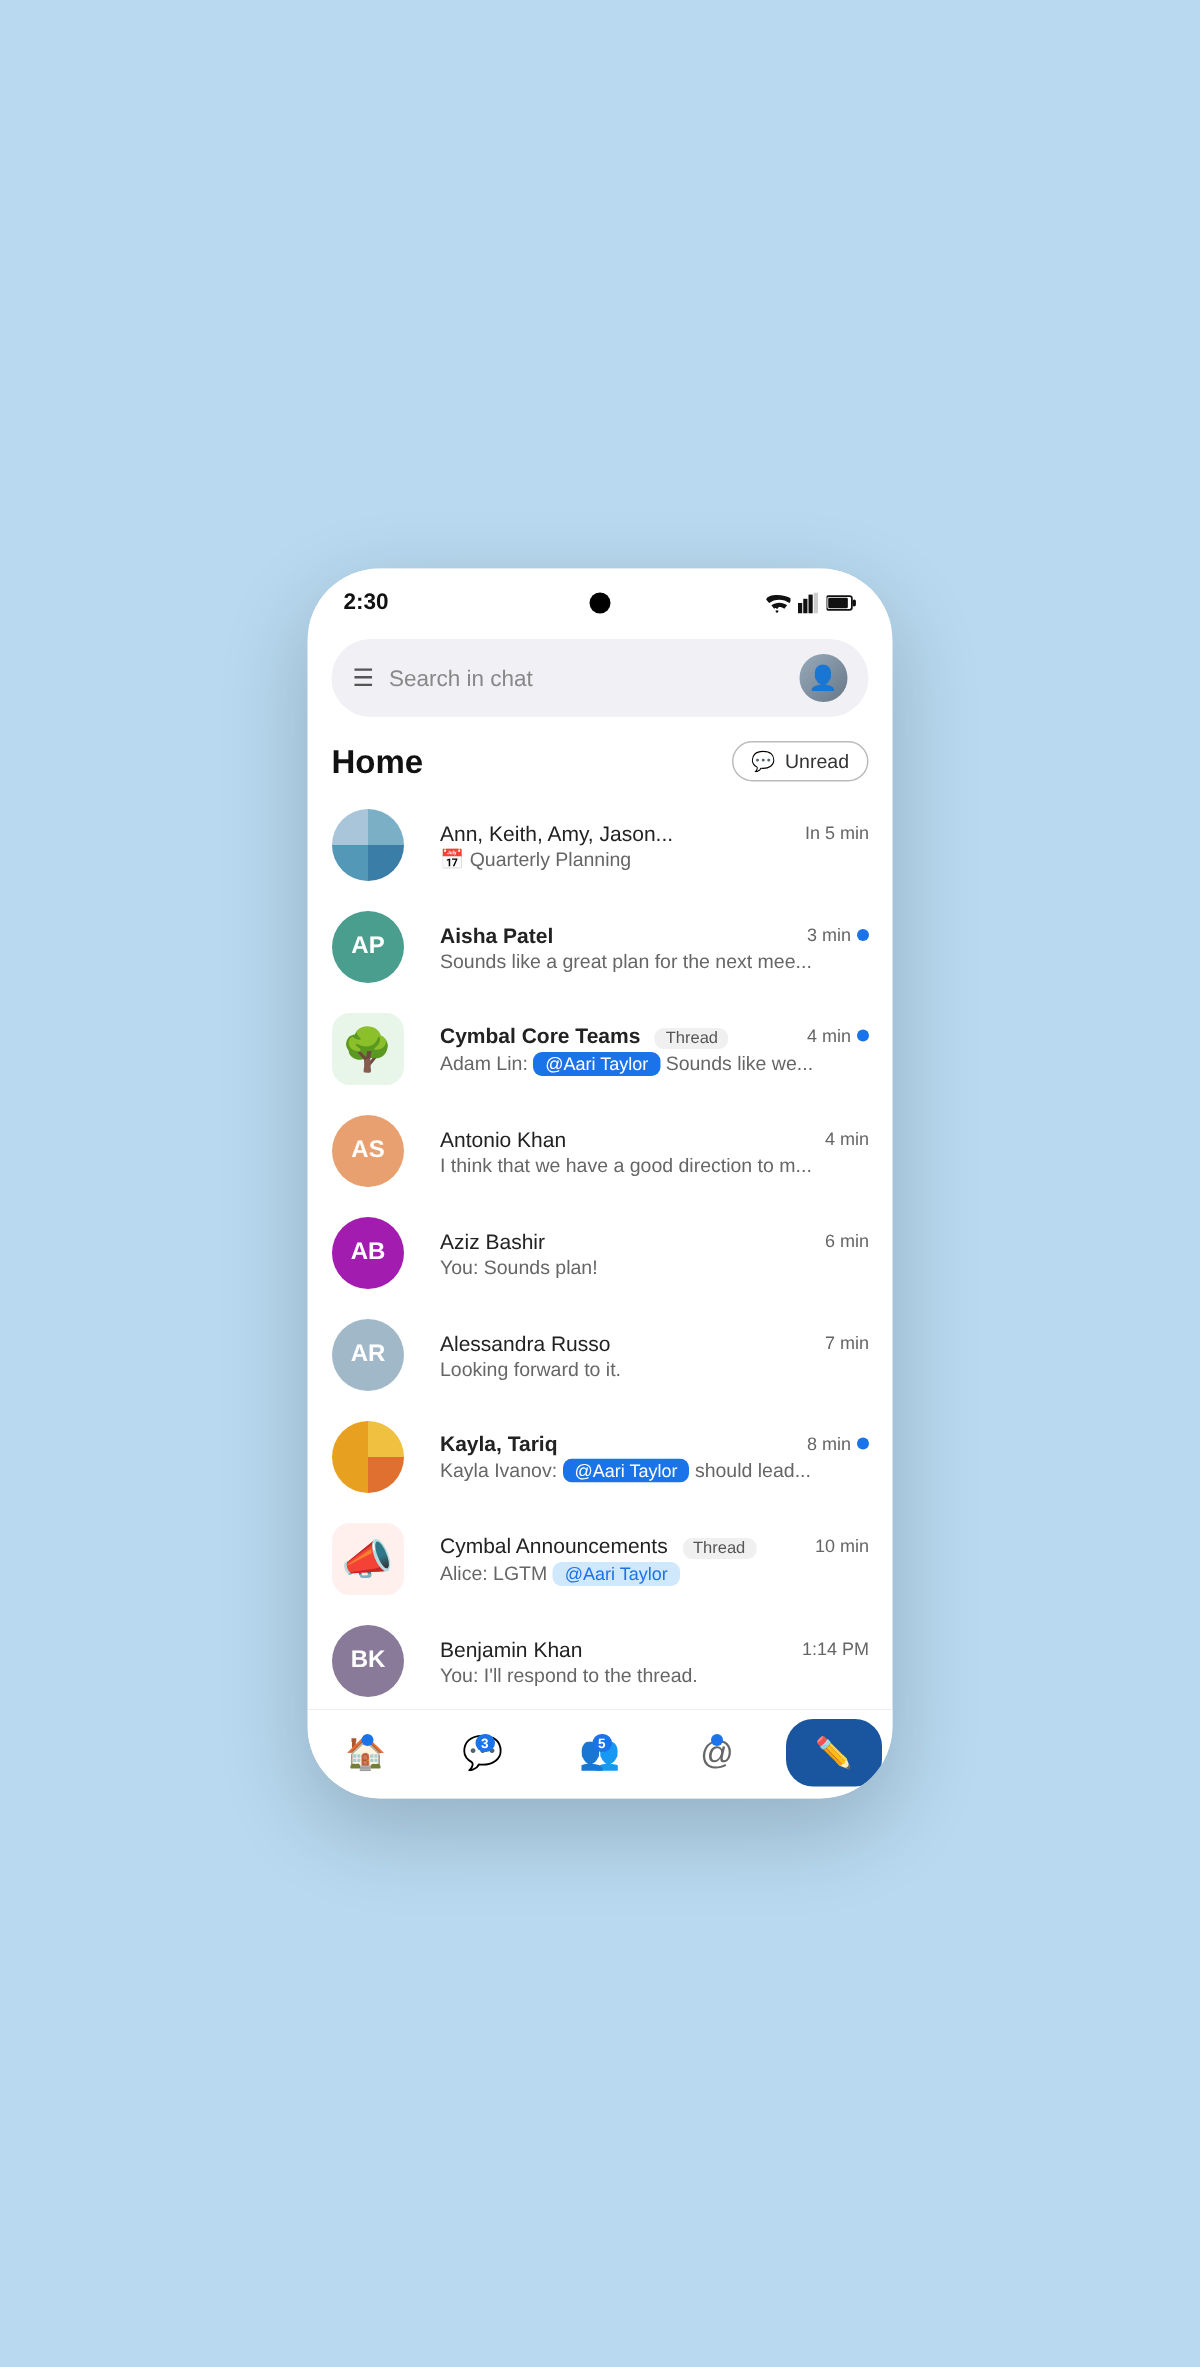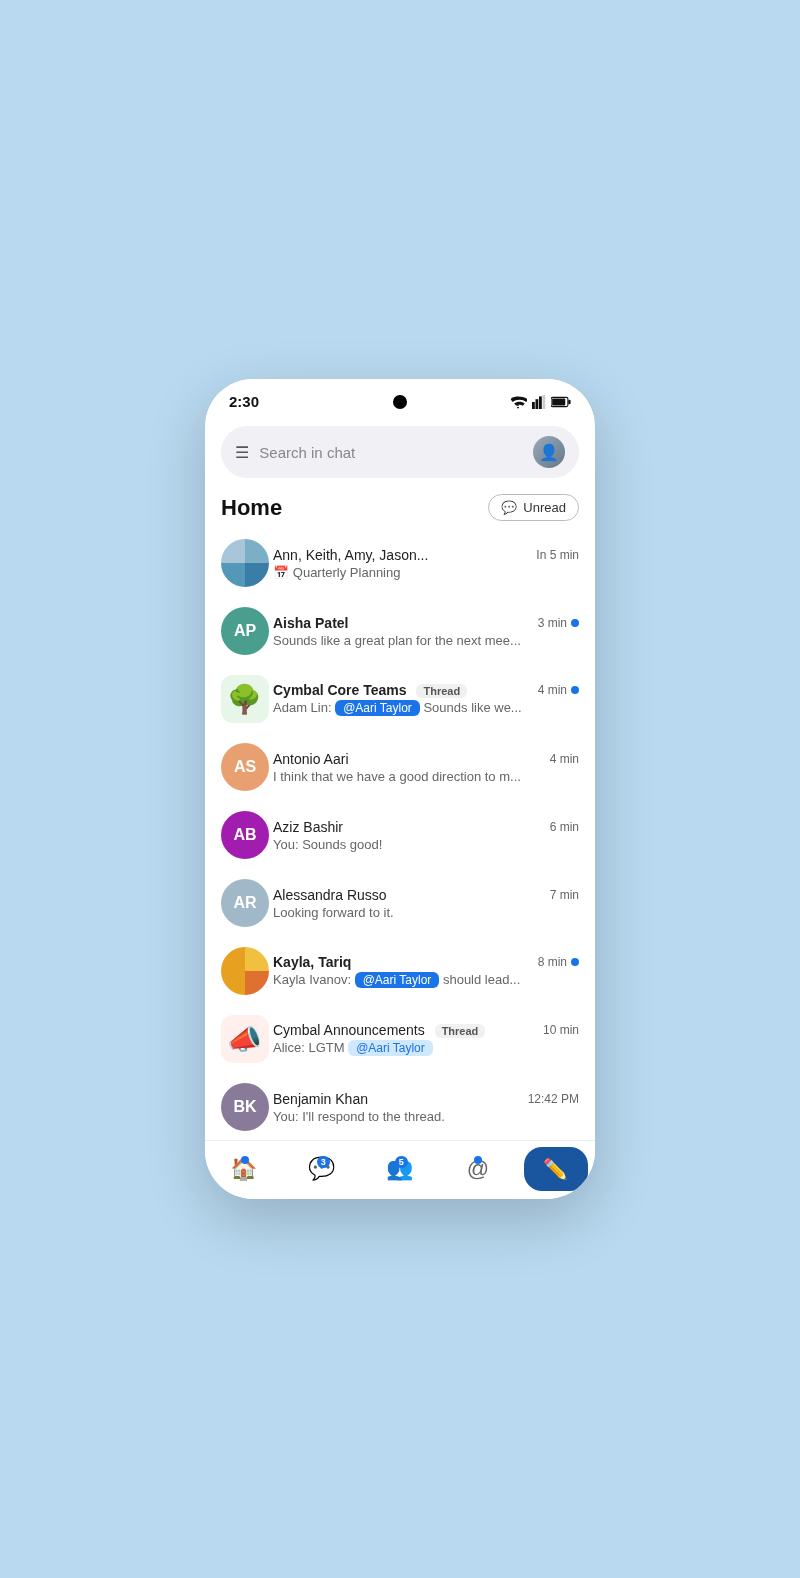--- a/index.html
+++ b/index.html
@@ -84,21 +84,21 @@
     }
     .chat-list {
       overflow-y: auto;
       height: calc(100% - 170px);
       padding-bottom: 60px;
     }
     .chat-item {
       display: flex;
       align-items: center;
       padding: 10px 16px;
-      gap: 4px;
+      gap: 24px;
       cursor: pointer;
     }
     .avatar-group {
       width: 48px; height: 48px;
       border-radius: 50%; flex-shrink: 0;
       display: grid; grid-template-columns: 1fr 1fr;
       grid-template-rows: 1fr 1fr; overflow: hidden;
     }
     .avatar-group .ag1 { background: #a8c5da; }
     .avatar-group .ag2 { background: #7bafc5; }
@@ -124,21 +124,21 @@
       white-space: nowrap; overflow: hidden; text-overflow: ellipsis;
     }
     .thread-badge {
       display: inline-block;
       background: #f0f0f0;
       border-radius: 6px;
       padding: 1px 7px;
       font-size: 11px;
       color: #555;
       margin-left: 6px;
-      font-weight: 700;
+      font-weight: 400;
     }
     .mention-tag {
       display: inline-block;
       background: #1a73e8;
       color: #fff;
       border-radius: 6px;
       padding: 1px 8px;
       font-size: 12px;
       font-weight: 500;
     }
@@ -278,35 +278,35 @@
           <span class="chat-time">4 min <span class="unread-dot"></span></span>
         </div>
         <div class="chat-preview">Adam Lin: <span class="mention-tag">@Aari Taylor</span> Sounds like we...</div>
       </div>
     </div>
 
     <div class="chat-item">
       <div class="avatar-circle" style="background:#e8a070; font-size:16px;">AS</div>
       <div class="chat-content">
         <div class="chat-top">
-          <span class="chat-name">Antonio Aari</span>
+          <span class="chat-name">Antonio Khan</span>
           <span class="chat-time">4 min</span>
         </div>
         <div class="chat-preview">I think that we have a good direction to m...</div>
       </div>
     </div>
 
     <div class="chat-item">
       <div class="avatar-circle" style="background:#a21caf; font-size:16px;">AB</div>
       <div class="chat-content">
         <div class="chat-top">
           <span class="chat-name">Aziz Bashir</span>
           <span class="chat-time">6 min</span>
         </div>
-        <div class="chat-preview">You: Sounds good!</div>
+        <div class="chat-preview">You: Sounds plan!</div>
       </div>
     </div>
 
     <div class="chat-item">
       <div class="avatar-circle" style="background:#a0b8c8; font-size:16px;">AR</div>
       <div class="chat-content">
         <div class="chat-top">
           <span class="chat-name">Alessandra Russo</span>
           <span class="chat-time">7 min</span>
         </div>
@@ -338,21 +338,21 @@
         </div>
         <div class="chat-preview">Alice: LGTM <span class="mention-tag light">@Aari Taylor</span></div>
       </div>
     </div>
 
     <div class="chat-item">
       <div class="avatar-circle" style="background:#8a7a9a; font-size:16px;">BK</div>
       <div class="chat-content">
         <div class="chat-top">
           <span class="chat-name">Benjamin Khan</span>
-          <span class="chat-time">12:42 PM</span>
+          <span class="chat-time">1:14 PM</span>
         </div>
         <div class="chat-preview">You: I'll respond to the thread.</div>
       </div>
     </div>
 
     <div class="chat-item faded">
       <div class="avatar-group">
         <div style="background:#c8a8d0;"></div>
         <div style="background:#a888b8;"></div>
         <div style="background:#8868a0;"></div>

